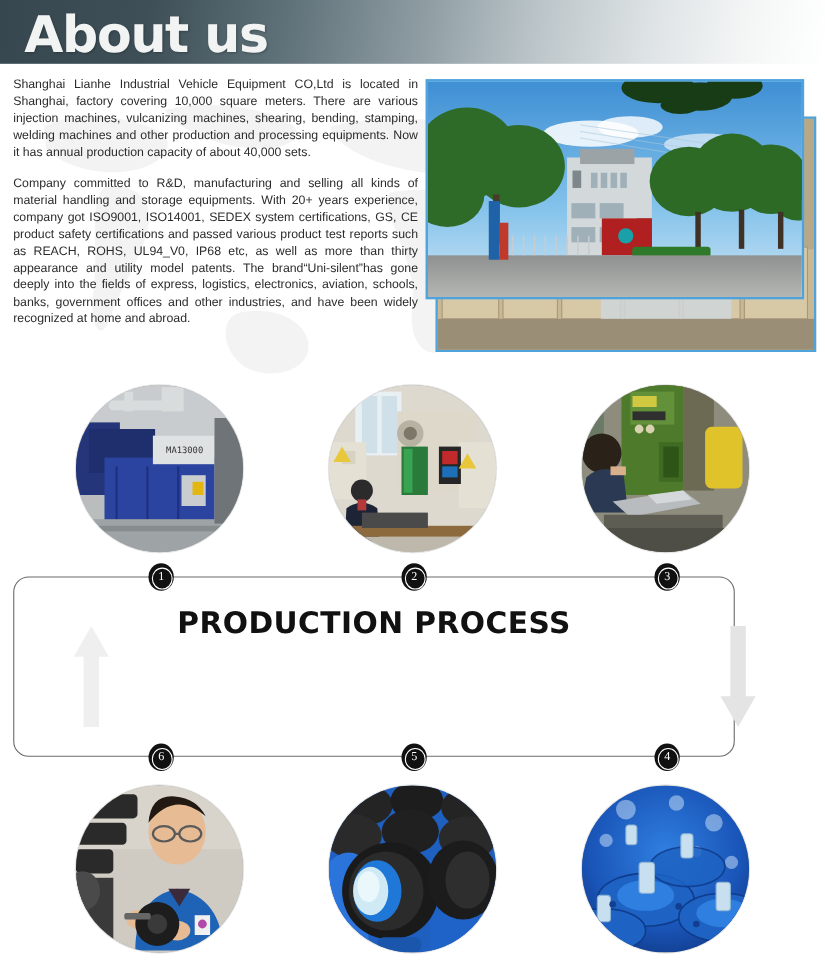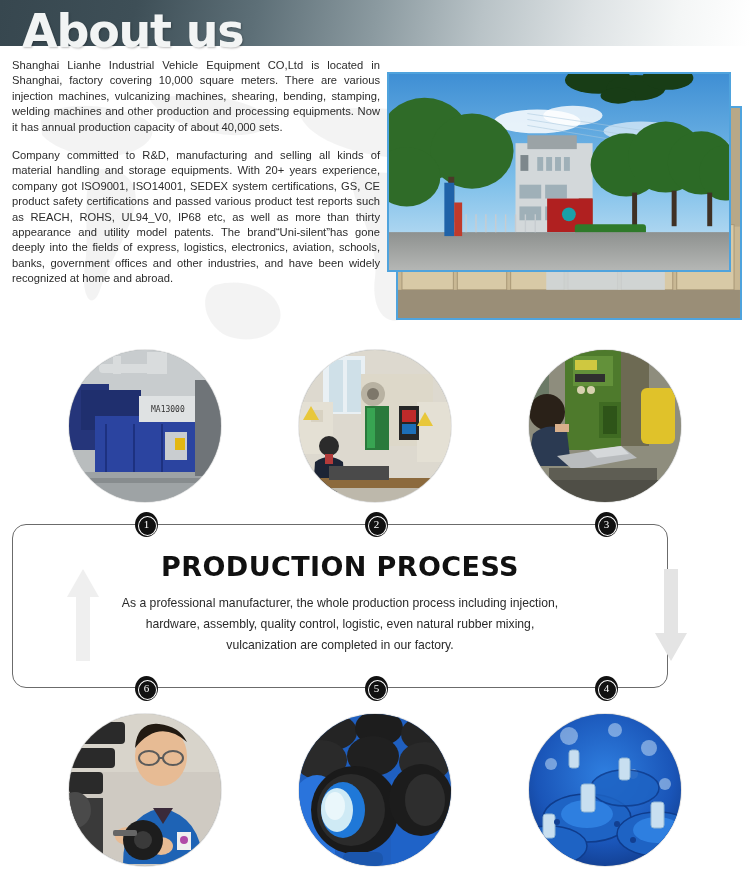--- a/index.html
+++ b/index.html
@@ -20,21 +20,21 @@
     width: 750px; height: 320px;
     opacity: 0.5;
     pointer-events: none;
     z-index: 0;
   }
 
   
   .header {
     position: relative;
     width: 750px;
-    height: 46px;
+    height: 58px;
     background: linear-gradient(100deg,
                 #37474f 0%, #3e4f57 18%, #5d6f77 34%,
                 #8b9aa0 50%, #b9c3c7 64%, #dde2e4 78%,
                 #f4f6f6 90%, #ffffff 100%);
     z-index: 3;
   }
   .header-title {
     position: absolute;
     left: 22px;
     top: 0px;
@@ -416,21 +416,20 @@
   </div>
 </div>
 
 <div class="process-box">
 
   <svg class="arrow up" viewBox="0 0 36 96">
     <polygon points="18,2 34,30 25,30 25,94 11,94 11,30 2,30" fill="#efefef"></polygon>
   </svg>
 
   <div class="process-title">PRODUCTION PROCESS</div>
-  <div class="process-desc">As a professional manufacturer, the whole production process including injection, hardware, assembly, quality control, logistic, even natural rubber mixing, vulcanization are completed in our factory.</div>
 
   <svg class="arrow down" viewBox="0 0 36 96">
     <polygon points="18,94 34,66 25,66 25,2 11,2 11,66 2,66" fill="#e4e4e4"></polygon>
   </svg>
 </div>
 
 <div class="badge badge-1">1</div>
 <div class="badge badge-2">2</div>
 <div class="badge badge-3">3</div>
 <div class="badge badge-6">6</div>

